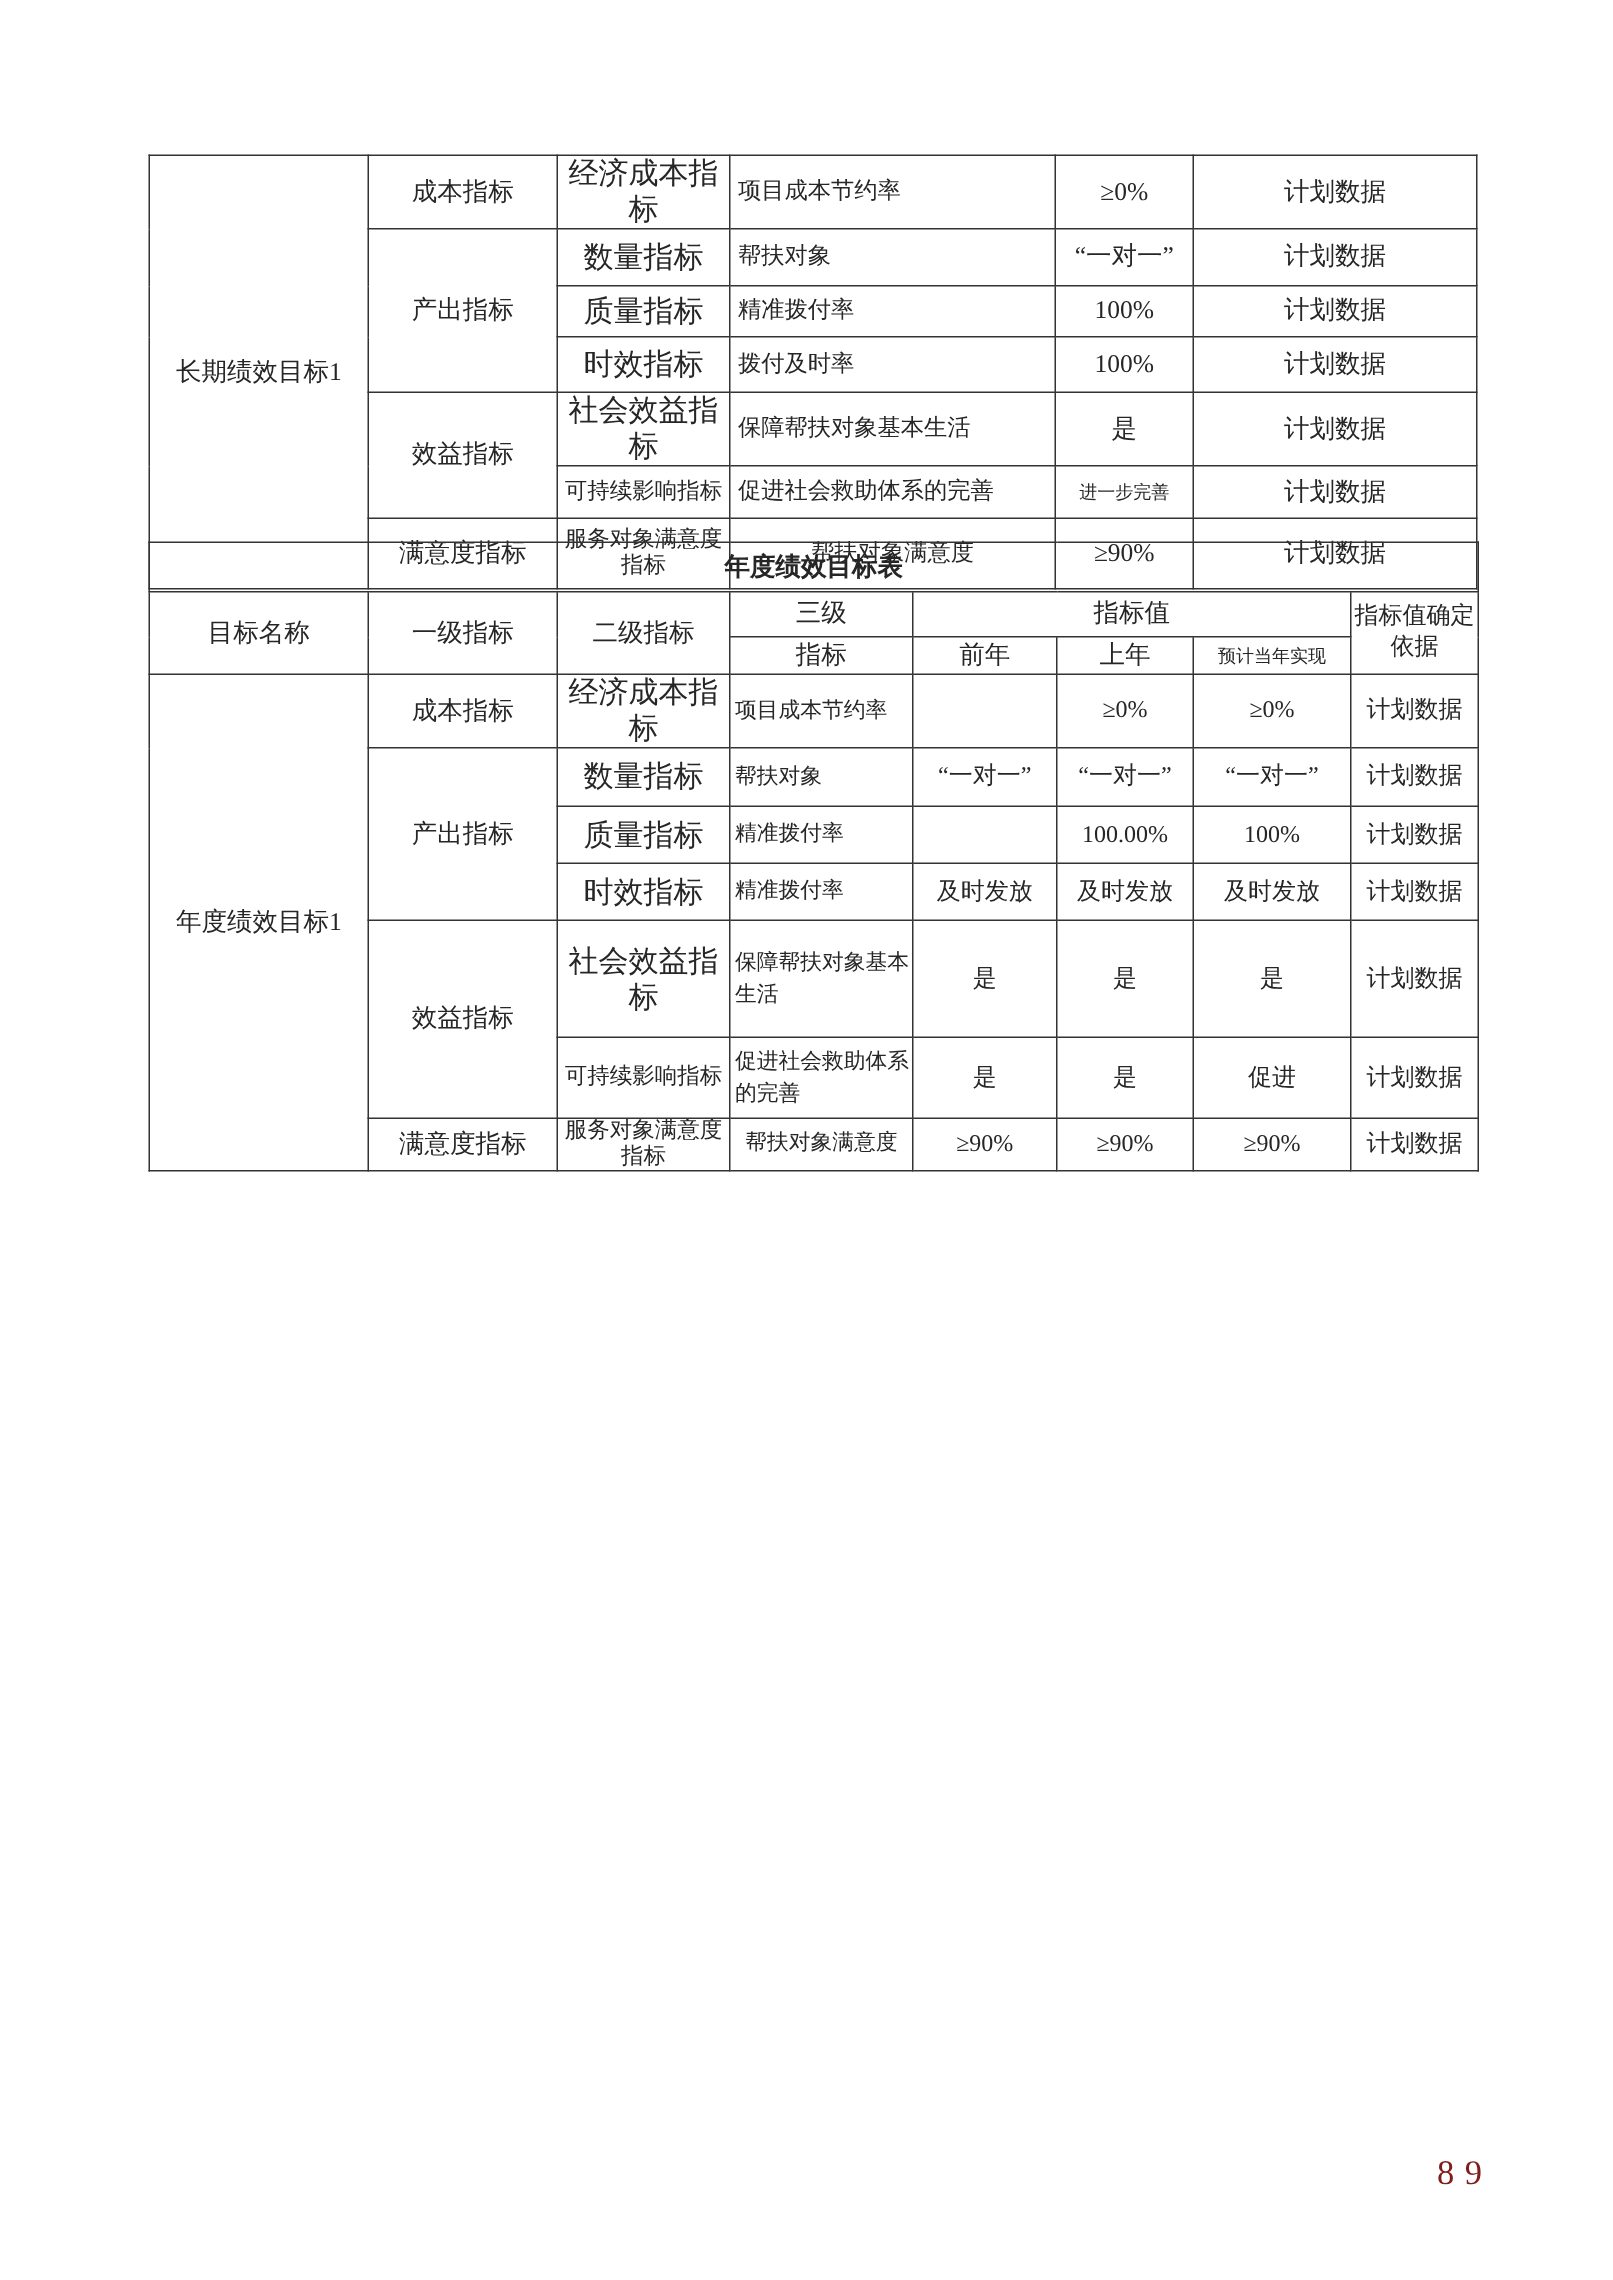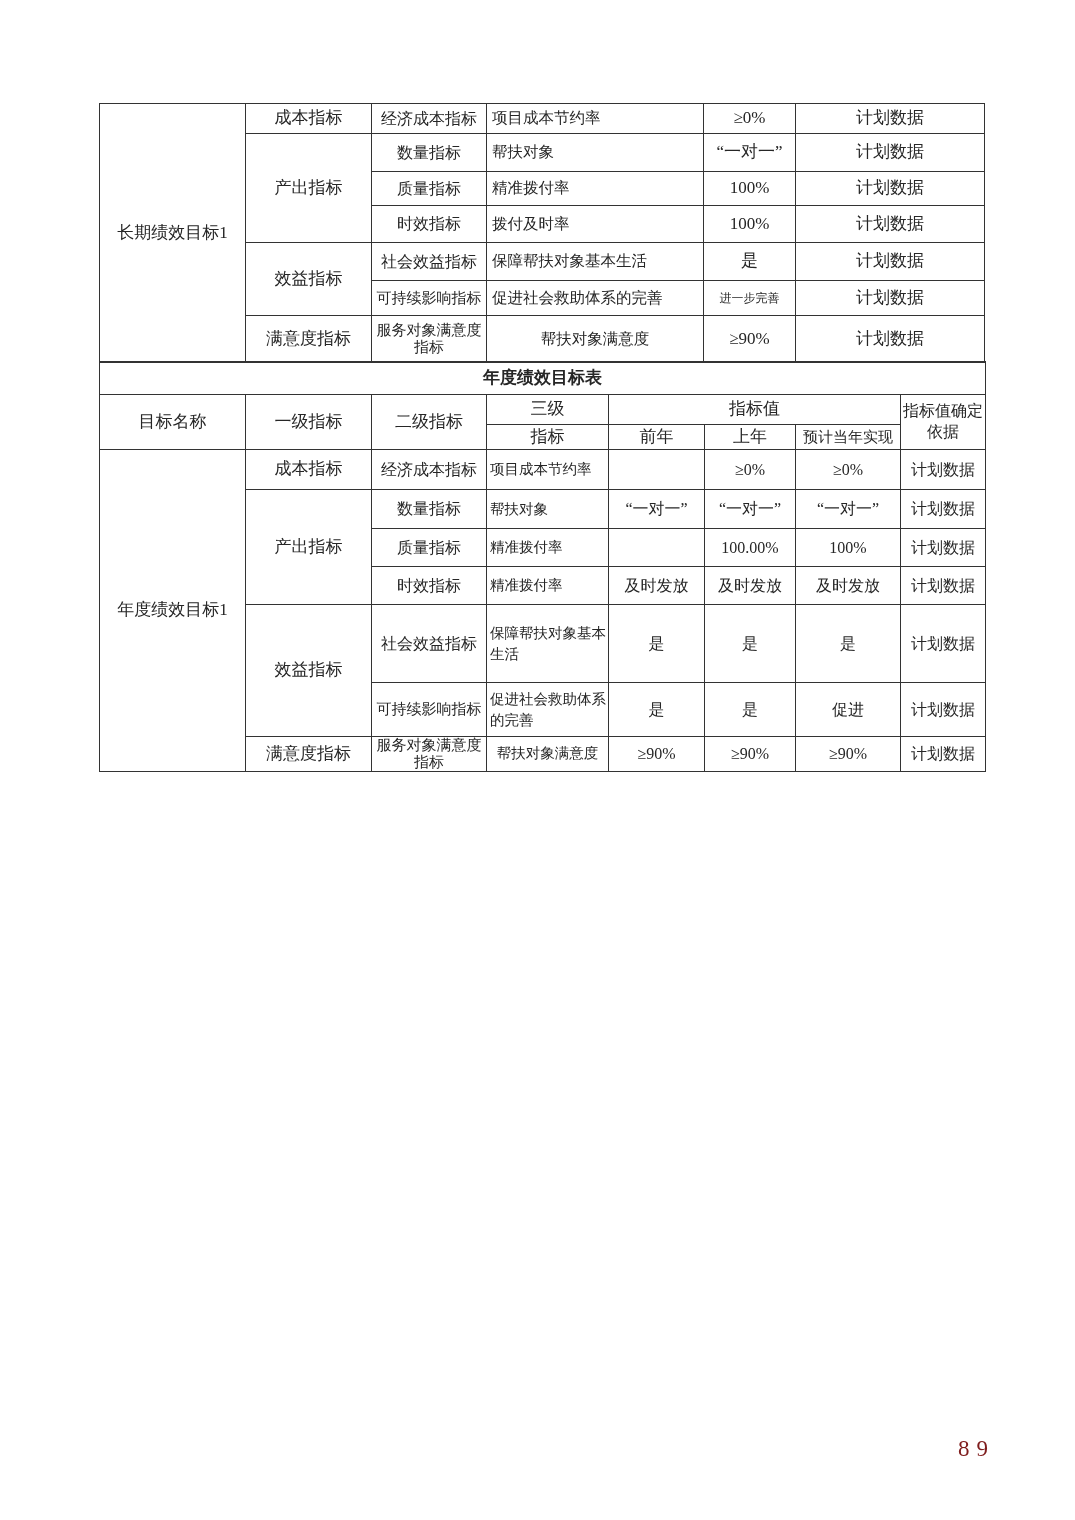--- a/index.html
+++ b/index.html
@@ -9,29 +9,29 @@
     margin:0 auto;overflow:hidden;
   }
   table{border-collapse:collapse;table-layout:fixed;position:absolute;left:99px;}
   .t1{top:103px;width:885px;}
   .t2{top:361px;width:886px;}
   td{
     border:1px solid #333;text-align:center;vertical-align:middle;
     font-size:17px;line-height:1.2;padding:0 2px;overflow:hidden;
     word-break:break-all;
   }
-  .l2s{font-size:16px;}
+  .l2s{font-size:20px;}
   .l2fit{font-size:15px;line-height:1.12;}
   .l3a{font-size:15.5px;text-align:left;padding:0 2px 0 5px;}
   .l3ac{font-size:15.5px;}
   .l3b{font-size:14.5px;text-align:left;padding:0 0 0 3px;line-height:1.4;}
   .l3bc{font-size:14.5px;}
   .v16{font-size:16px;}
   .fitv{font-size:12px;}
-  .hdr-cur{font-size:15px;}
+  .hdr-cur{font-size:12px;}
   .hdr-basis{font-size:16px;line-height:1.3;border-radius:10px;}
   .title-cell{font-weight:bold;border-top:1px solid #333;}
   .pageno{position:absolute;left:958px;top:1436px;font-size:23px;letter-spacing:7px;color:#7f1d1d;}
 </style>
 </head>
 <body>
 
 <div class="page">
 
   <table class="t1">

